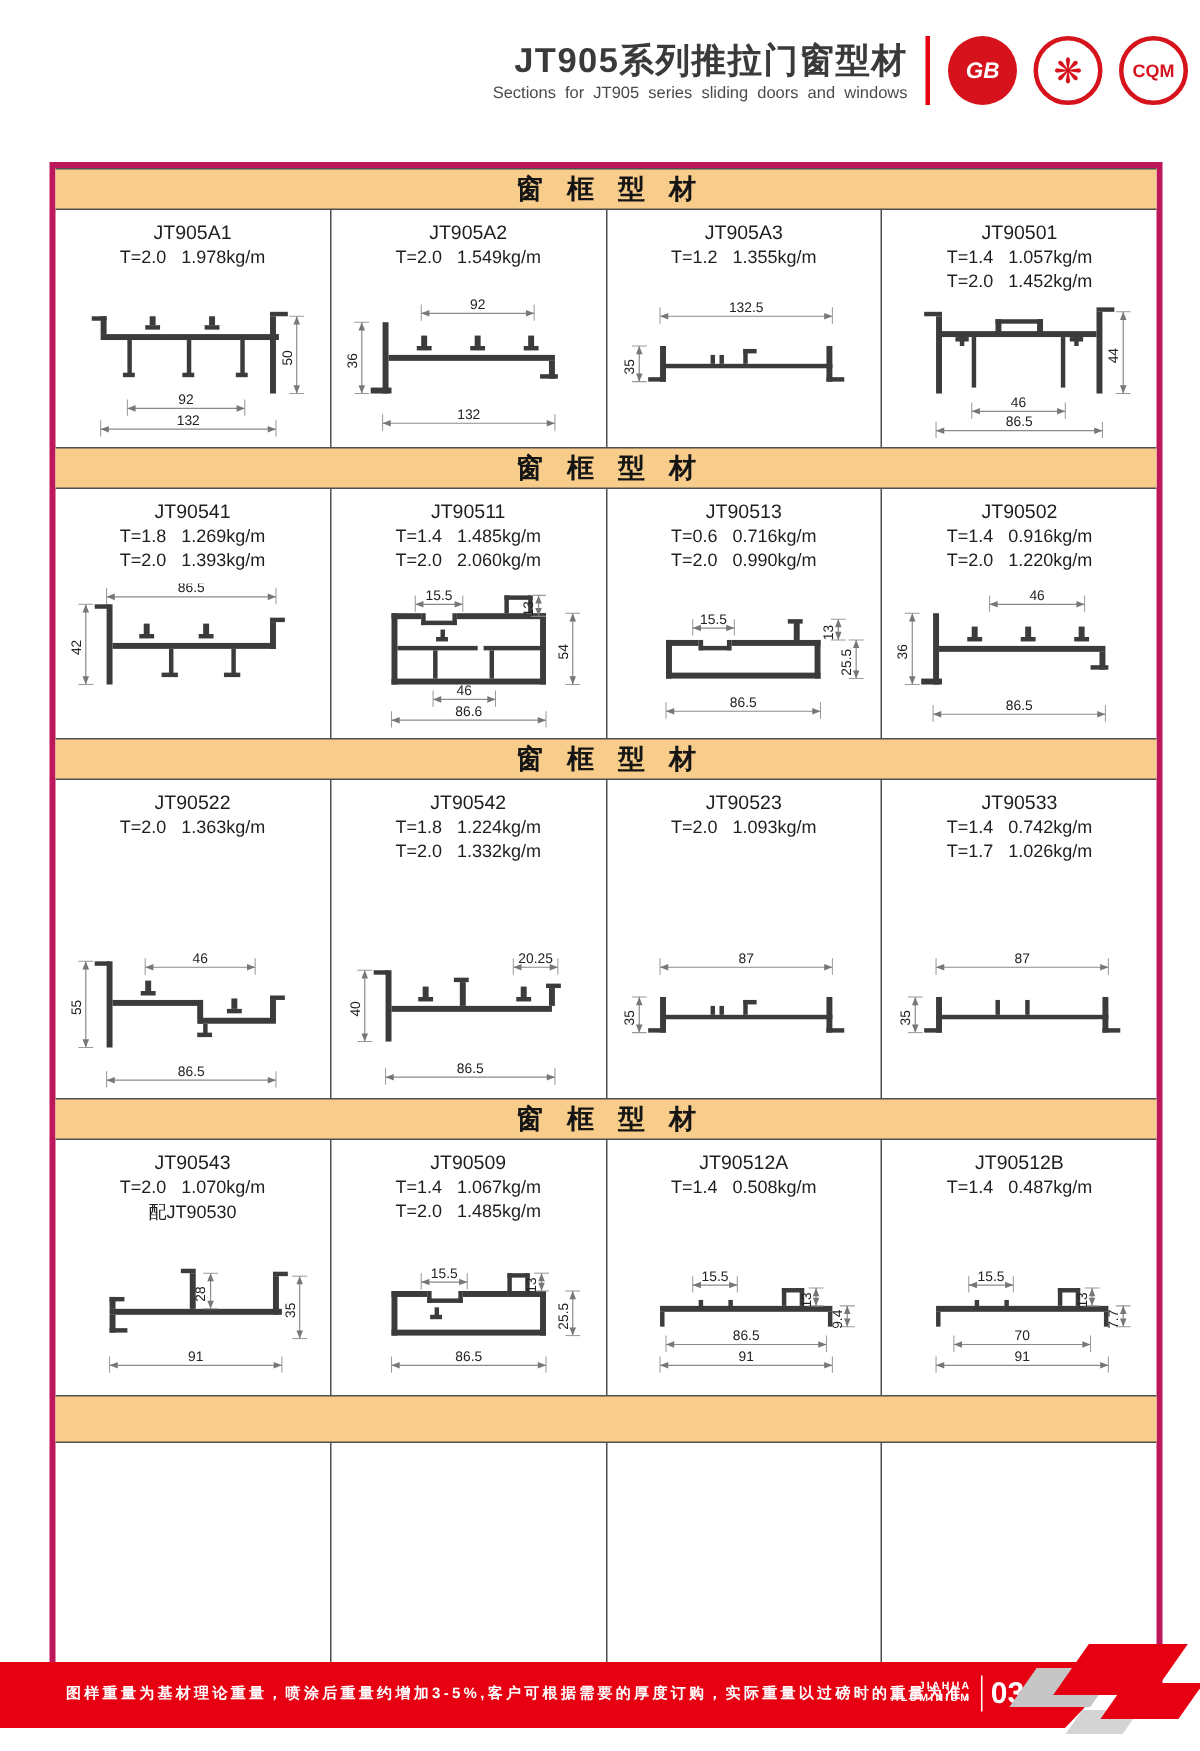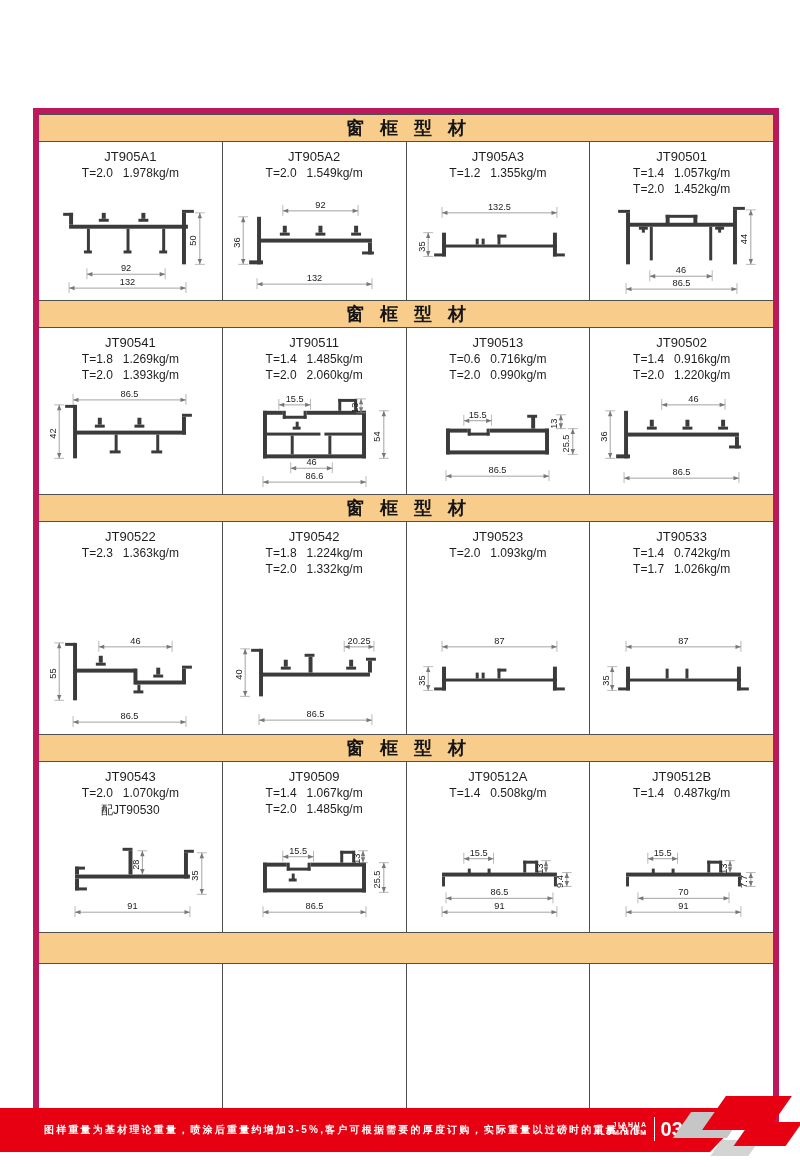--- a/index.html
+++ b/index.html
@@ -10,21 +10,21 @@
   .title-block{text-align:right;}
   .page-title{font-size:23px;font-weight:bold;color:#3a3a3a;letter-spacing:1px;line-height:28px;}
   .page-subtitle{font-size:11px;color:#4a4a4a;word-spacing:3px;margin-top:2px;}
   .red-divider{width:3px;height:46px;background:#e60012;}
   .logos{display:flex;gap:11px;align-items:center;}
   .logo{width:46px;height:46px;border-radius:50%;display:flex;align-items:center;justify-content:center;box-sizing:border-box;}
   .logo-gb{background:#d6131c;color:#fff;font-style:italic;font-weight:bold;font-size:15px;}
   .logo-star{background:#fff;border:3px solid #d6131c;color:#d6131c;font-size:23px;line-height:23px;}
   .logo-cqm{background:#fff;border:3px solid #d6131c;color:#d6131c;font-weight:bold;font-size:12px;}
   
-  .ptable{position:absolute;left:33px;top:108px;width:734px;border:6px solid #be185d;background:#fff;}
+  .ptable{position:absolute;left:33px;top:108px;width:734px;border:4px solid #be185d;background:#fff;}
   .sec-header{height:28px;background:#f8cd8c;border-top:1px solid #4f4f4f;border-bottom:1px solid #4f4f4f;
               display:flex;align-items:center;justify-content:center;font-size:18px;font-weight:bold;
               letter-spacing:16px;text-indent:16px;color:#151515;box-sizing:border-box;}
   .sec-header.tall{height:32px;}
   .prow{display:flex;}
   .pcell{flex:1;border-right:1px solid #4f4f4f;display:flex;flex-direction:column;align-items:center;
          padding-top:7px;box-sizing:border-box;overflow:hidden;}
   .pcell:last-child{border-right:none;}
   .pcode{font-size:13px;color:#1e1e1e;}
   .pspec{font-size:12px;color:#1e1e1e;white-space:pre;margin-top:2px;}
@@ -43,20 +43,38 @@
   .shape.gray1{left:682px;top:1112px;width:54px;height:26px;background:#c6c6c6;}
   .shape.gray2{left:716px;top:1140px;width:38px;height:16px;background:#d4d4d4;}
   .shape.red1{left:714px;top:1096px;width:66px;height:34px;background:#e60012;}
   .shape.red2{left:742px;top:1122px;width:52px;height:24px;background:#e60012;}
 </style>
 </head>
 <body>
 
 <div class="page">
 
+  <div class="header">
+    <div class="title-block">
+      <div class="page-title">JT905系列推拉门窗型材</div>
+      <div class="page-subtitle">Sections for JT905 series sliding doors and windows</div>
+    </div>
+    <div class="red-divider"></div>
+    <div class="logos">
+      <div class="logo logo-gb">
+        <span>GB</span>
+      </div>
+      <div class="logo logo-star">
+        <span>❋</span>
+      </div>
+      <div class="logo logo-cqm">
+        <span>CQM</span>
+      </div>
+    </div>
+  </div>
 
   <div class="ptable">
       <div class="sec-header">窗框型材</div>
       <div class="prow" style="height: 158px;">
         <div class="pcell">
           <div class="pcode">JT905A1</div>
           <div class="pspec">T=2.0   1.978kg/m</div>
           <div class="dwrap">
             <svg viewBox="0 0 184 104" width="183" height="103">
               <rect x="30" y="28" width="120" height="4" fill="#3b3b3b"></rect>
@@ -374,21 +392,21 @@
               <polygon points="20,68 17.8,62.5 22.2,62.5" fill="#777"></polygon>
               <text x="16.5" y="46" text-anchor="middle" font-size="9.3" fill="#222" transform="rotate(-90 16.5 46)">36</text>
             </svg>
           </div>
         </div>
       </div>
       <div class="sec-header">窗框型材</div>
       <div class="prow" style="height: 212px;">
         <div class="pcell">
           <div class="pcode">JT90522</div>
-          <div class="pspec">T=2.3   1.363kg/m</div>
+          <div class="pspec">T=2.0   1.363kg/m</div>
           <div class="dwrap">
             <svg viewBox="0 0 184 104" width="183" height="103">
               <rect x="34" y="12" width="4" height="58" fill="#3b3b3b"></rect>
               <rect x="26" y="12" width="10" height="3" fill="#3b3b3b"></rect>
               <rect x="38" y="38" width="60" height="4" fill="#3b3b3b"></rect>
               <rect x="95" y="38" width="4" height="16" fill="#3b3b3b"></rect>
               <rect x="96" y="50" width="52" height="4" fill="#3b3b3b"></rect>
               <rect x="57" y="32" width="10" height="3" fill="#3b3b3b"></rect>
               <rect x="60" y="25" width="4" height="7" fill="#3b3b3b"></rect>
               <rect x="115" y="44" width="10" height="3" fill="#3b3b3b"></rect>

